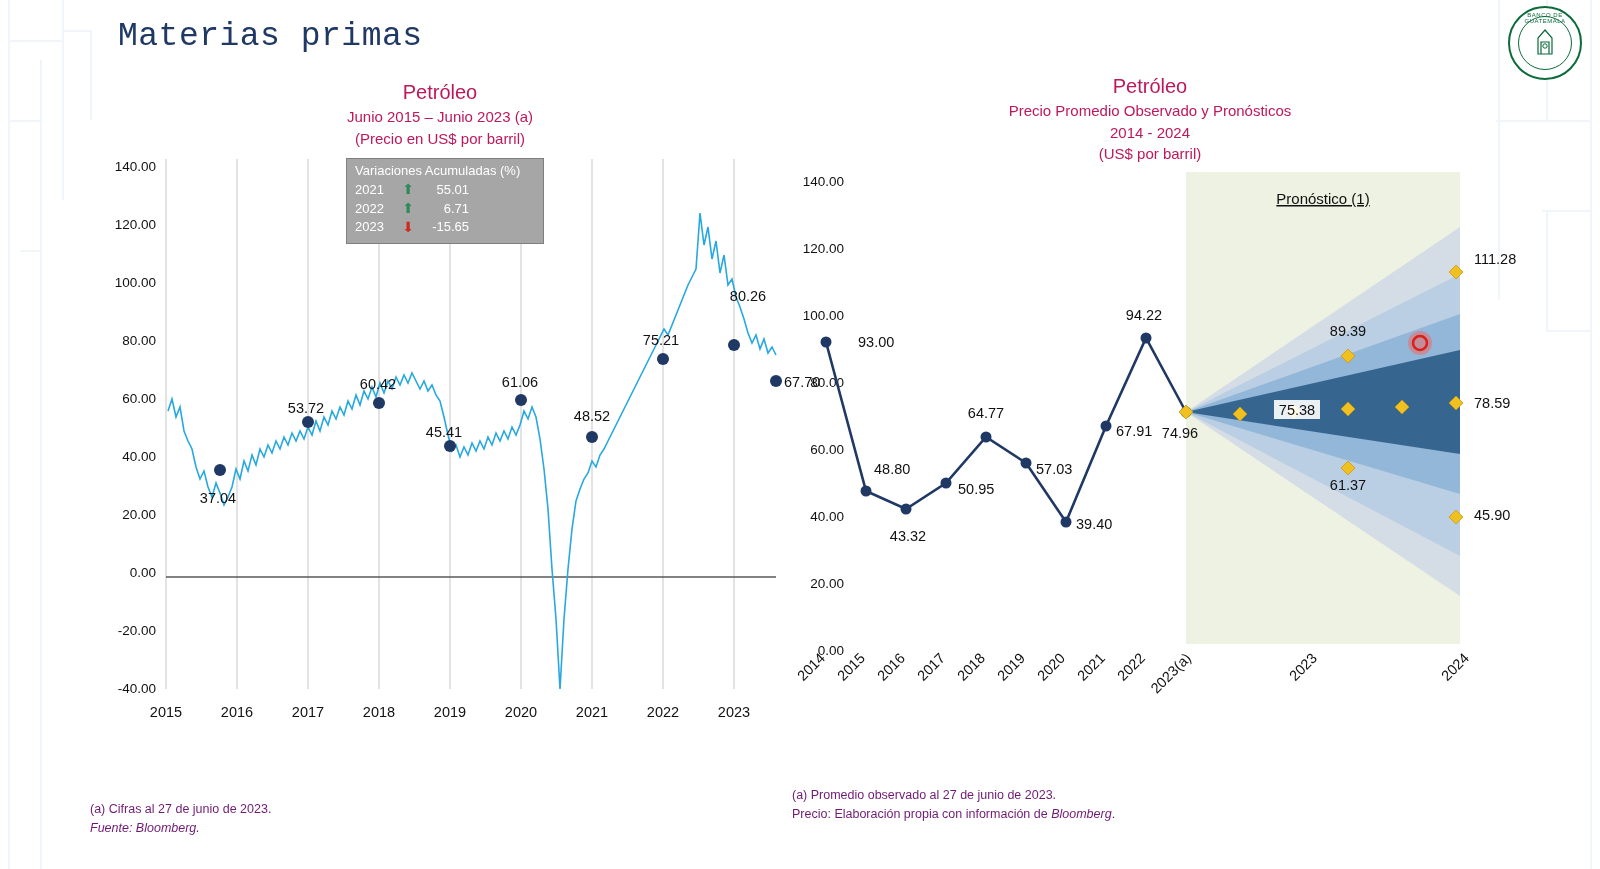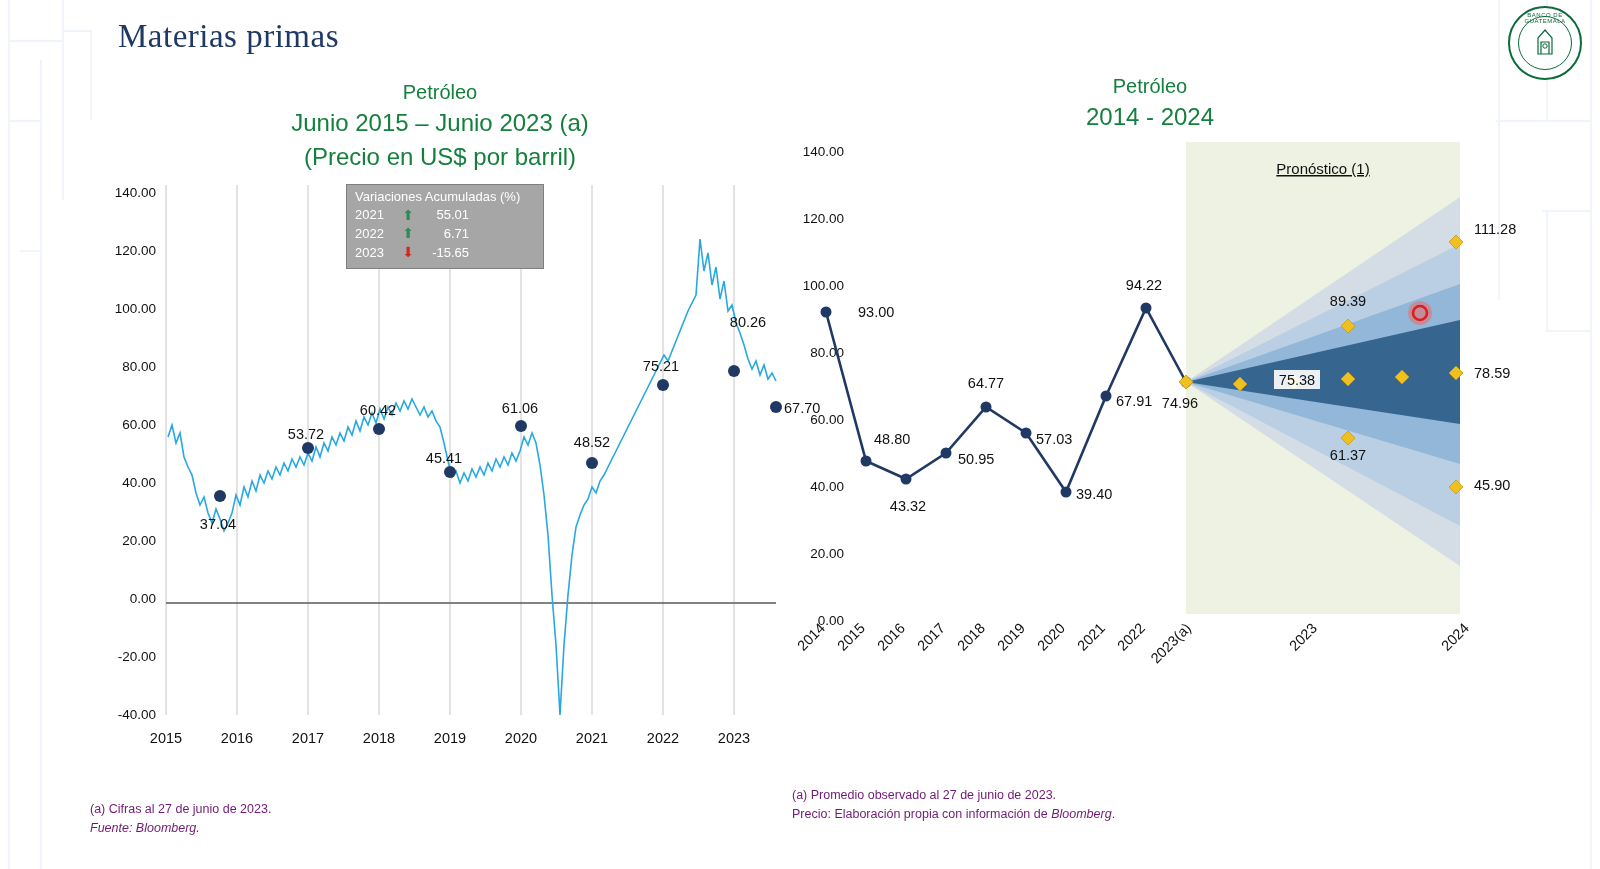--- a/index.html
+++ b/index.html
@@ -15,21 +15,21 @@
   .watermark-left,.watermark-right{
     position:absolute;top:0;bottom:0;opacity:.55;pointer-events:none;
   }
   .watermark-left{left:0;width:110px;}
   .watermark-right{right:0;width:150px;}
   .wm-line{position:absolute;background:#e3eef6;}
 
   .slide-title{
     position:absolute;left:118px;top:18px;
     font-size:33px;color:#1f3864;letter-spacing:.5px;
-    font-family:Liberation Serif, serif;
+    font-family:Liberation Mono, monospace;
   }
 
   .logo{
     position:absolute;right:18px;top:6px;width:70px;height:70px;border-radius:50%;
     border:2px solid #0b6b3a;display:flex;align-items:center;justify-content:center;
     background:#fff;
   }
   .logo .inner{
     width:52px;height:52px;border-radius:50%;border:1px solid #0b6b3a;
     display:flex;align-items:center;justify-content:center;
@@ -38,24 +38,24 @@
   .logo-ring-text{
     position:absolute;font-size:6px;color:#0b6b3a;top:4px;width:100%;text-align:center;
     letter-spacing:.5px;
   }
 
   .panel{position:absolute;top:0;}
   .panel-left{left:60px;width:760px;}
   .panel-right{left:780px;width:740px;}
 
   .chart-title{
-    text-align:center;font-size:19px;color:#15803d;line-height:1.42;margin-top:78px;
+    text-align:center;font-size:19px;color:#be185d;line-height:1.42;margin-top:78px;
   }
   .chart-title .l1{font-size:20px;}
-  .chart-title .l2,.chart-title .l3,.chart-title .l4{font-size:24px;}
+  .chart-title .l2,.chart-title .l3,.chart-title .l4{font-size:15px;}
 
   .plot-wrap{position:relative;}
   svg{display:block;}
 
   .footnote{
     position:absolute;font-size:12.5px;color:#701a75;line-height:1.5;
   }
   .footnote i{font-style:italic;}
 
   .legend-box{
@@ -209,21 +209,23 @@
 
   <div class="footnote" style="left:30px;top:800px;">
     <div>(a) Cifras al 27 de junio de 2023.</div>
     <div><i>Fuente: Bloomberg.</i></div>
   </div>
 </div>
 
 <div class="panel panel-right">
   <div class="chart-title" style="margin-top:72px;">
     <div class="l1">Petróleo</div>
+    <div class="l2">Precio Promedio Observado y Pronósticos</div>
     <div class="l3">2014 - 2024</div>
+    <div class="l4">(US$ por barril)</div>
   </div>
 
   <div class="plot-wrap">
     <svg width="740" height="580" viewBox="0 0 740 580">
 
       <rect x="406" y="8" width="274" height="472" fill="#eef2e2"></rect>
 
       <g>
         <text class="tick-label" x="64" y="22" text-anchor="end">140.00</text>
         <text class="tick-label" x="64" y="89" text-anchor="end">120.00</text>

